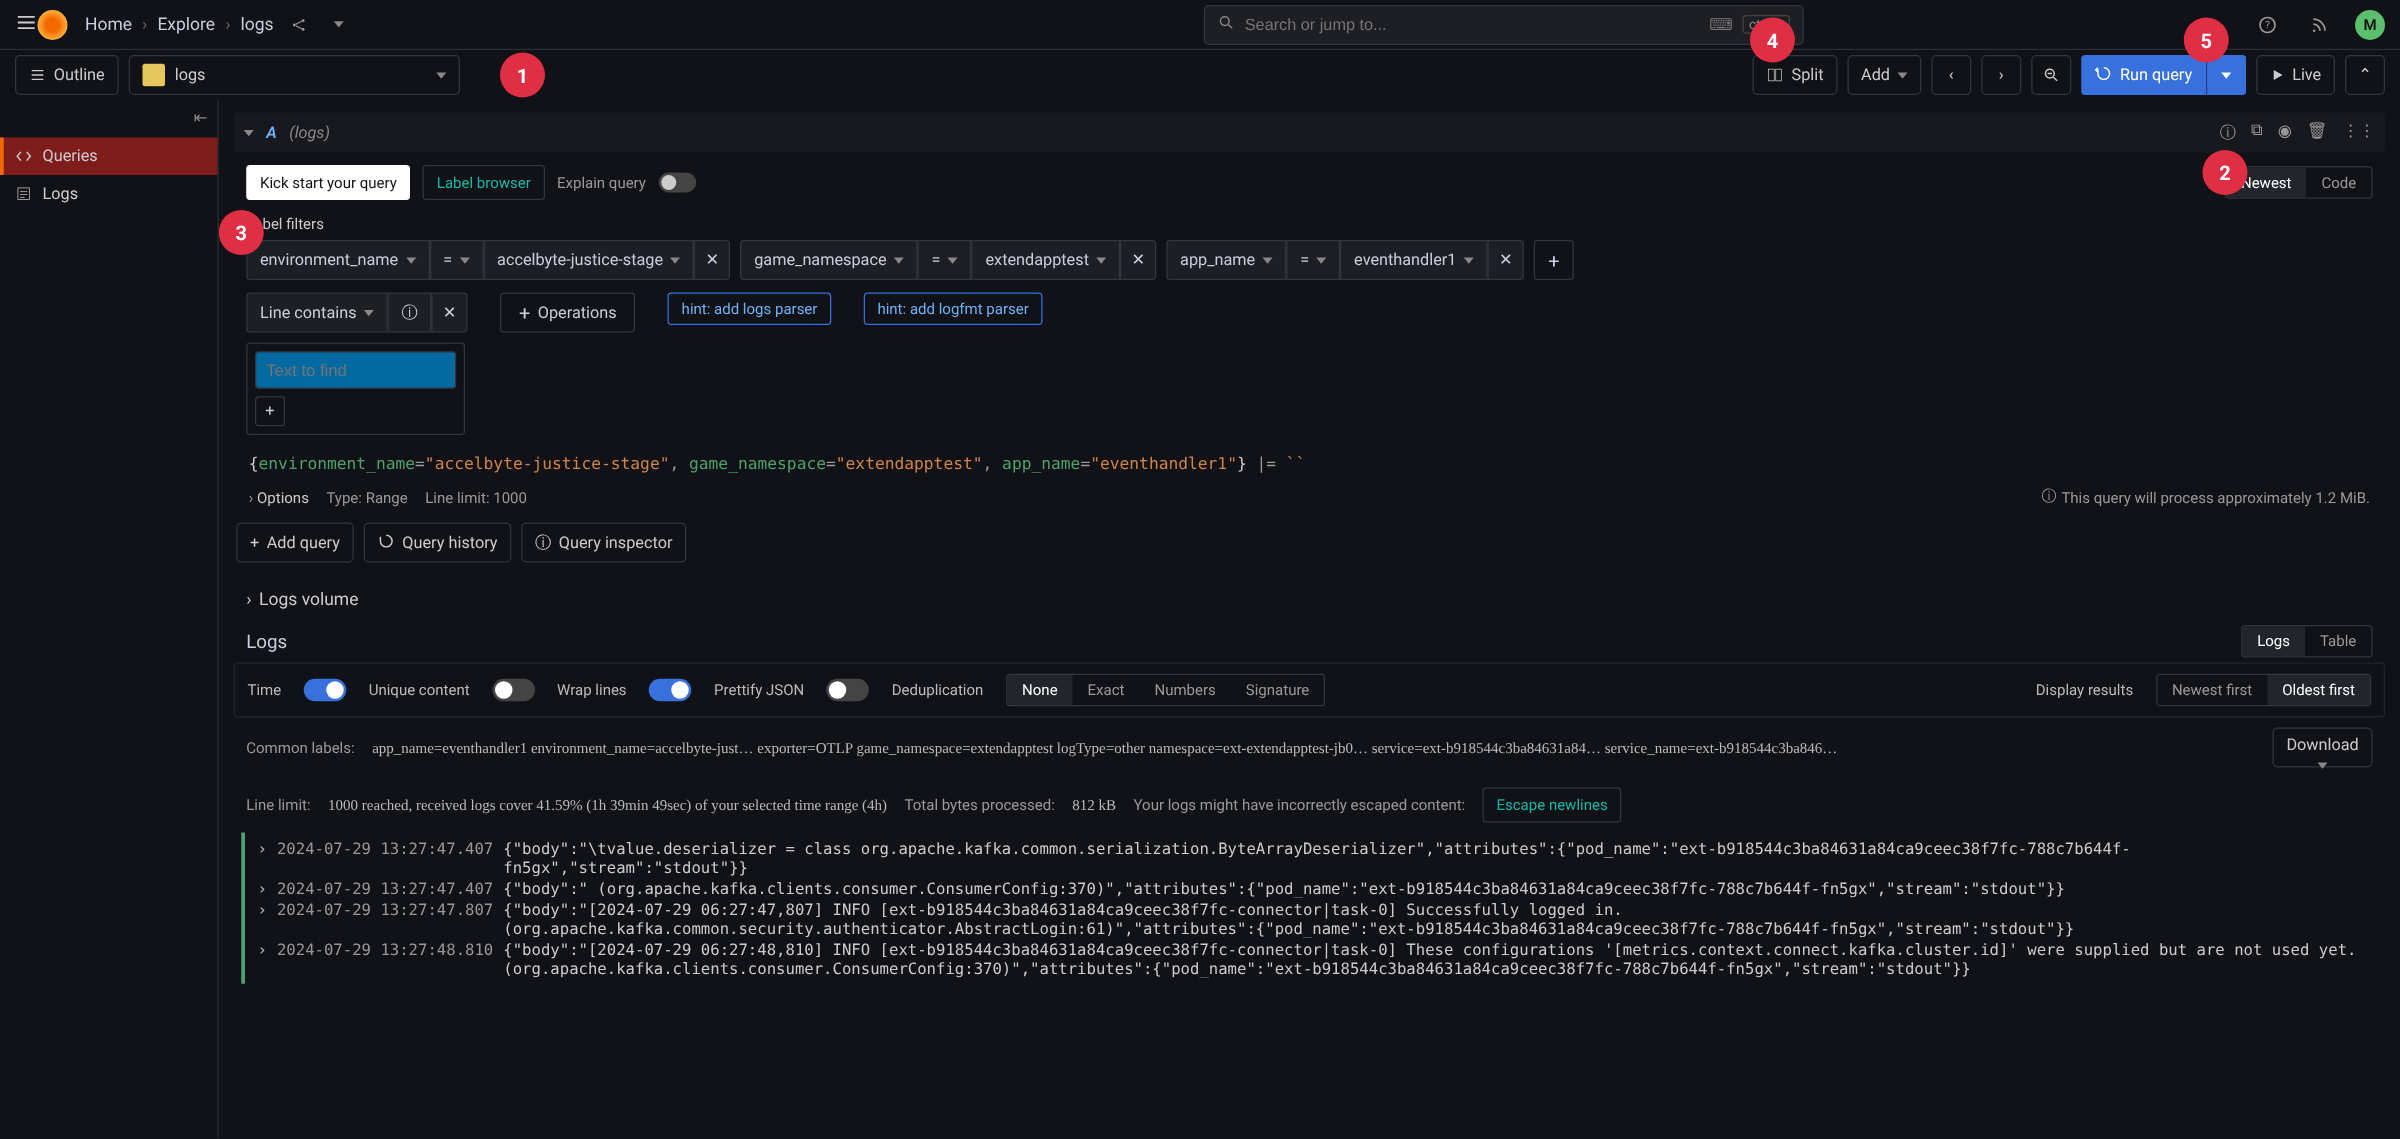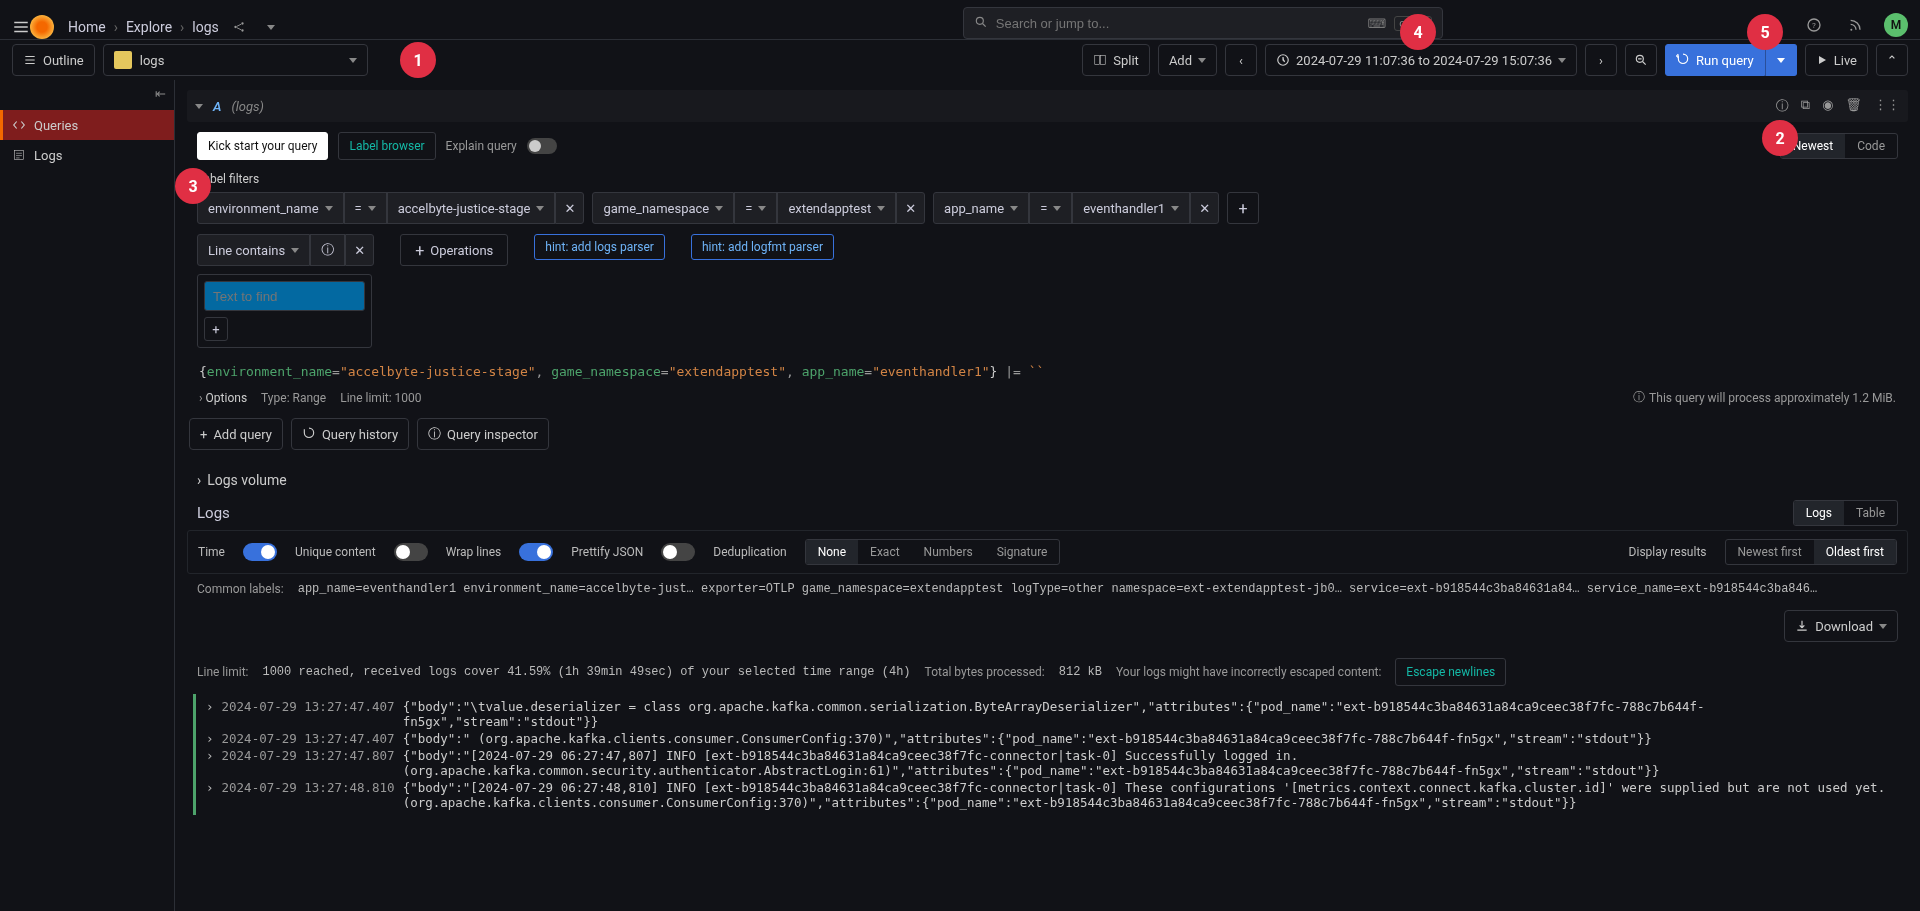--- a/index.html
+++ b/index.html
@@ -1,17 +1,17 @@
 <!DOCTYPE html>
 <html><head>
 <meta charset="utf-8">
 <style>
 * { box-sizing: border-box; margin: 0; padding: 0; }
 body { background:#111217; color:#ccccdc; font-family:-apple-system,BlinkMacSystemFont,"Segoe UI",Roboto,sans-serif; font-size:13px; width:1920px; height:911px; overflow:hidden; }
-.topbar { height:40px; background:#111217; display:flex; align-items:flex-end; padding:0 12px; border-bottom:1px solid #2c2f36; }
+.topbar { height:40px; background:#111217; display:flex; align-items:center; padding:0 12px; border-bottom:1px solid #2c2f36; }
 .topbar .logo { width:24px; height:24px; border-radius:50%; background:radial-gradient(circle,#f46800 30%,#fbb13c 70%); margin-right:14px; }
 .crumbs { display:flex; align-items:center; gap:8px; font-size:14px; }
 .crumbs a { color:#ccccdc; text-decoration:none; cursor:pointer; }
 .crumbs .sep { color:#666; }
 .crumbs .icon-btn { width:24px; height:24px; display:flex; align-items:center; justify-content:center; cursor:pointer; color:#999; }
 .search-wrap { margin-left:680px; width:480px; height:32px; background:#1e1f24; border:1px solid #34363d; border-radius:4px; display:flex; align-items:center; padding:0 10px; gap:8px; color:#777; }
 .search-wrap input { background:none; border:none; outline:none; color:#ccc; flex:1; font-size:13px; }
 .search-wrap .kbd { border:1px solid #444; border-radius:3px; padding:0 4px; font-size:11px; color:#888; }
 .top-right { margin-left:auto; display:flex; gap:14px; align-items:center; }
 .top-right .ibtn { width:28px; height:28px; display:flex; align-items:center; justify-content:center; cursor:pointer; color:#999; }
@@ -79,22 +79,22 @@
 .panel-hdr { padding:8px 10px; font-size:14px; color:#ccc; display:flex; align-items:center; gap:6px; cursor:pointer; }
 .logs-hdr { display:flex; align-items:center; justify-content:space-between; padding:4px 10px; }
 .logs-ctrl { display:flex; align-items:center; gap:18px; padding:8px 10px; border:1px solid #22252b; border-radius:3px; flex-wrap:wrap; }
 .tgl2 { width:34px; height:18px; background:#3871dc; border-radius:9px; position:relative; }
 .tgl2::after { content:""; width:14px; height:14px; background:#fff; border-radius:50%; position:absolute; top:2px; right:2px; }
 .tgl2.off { background:#444; }
 .tgl2.off::after { left:2px; right:auto; }
 .ctrl-lbl { font-size:12px; color:#bbb; }
 
 .meta-row { padding:8px 10px; font-size:12px; color:#999; display:flex; gap:14px; flex-wrap:wrap; align-items:center; }
-.meta-row .mono { font-family:Liberation Mono, monospace; color:#bbb; }
-.dl-btn { margin-left:auto; }
+.meta-row .mono { font-family:Liberation Serif, serif; color:#bbb; }
+.dl-btn { margin-left:auto;flex-direction:column; }
 
 .log-lines { font-family:ui-monospace,Menlo,monospace; font-size:12.5px; padding:4px 10px; border-left:3px solid #4da36b; margin-left:6px; }
 .log-lines .ln { display:flex; gap:8px; padding:1px 0; color:#bbb; }
 .log-lines .ts { color:#999; white-space:nowrap; }
 .log-lines .body { color:#ccc; overflow:hidden; text-overflow:ellipsis; }
 svg { fill:currentColor; }
 </style>
 </head>
 <body>
 
@@ -171,28 +171,20 @@
           <rect x="3" y="4" width="8" height="16" stroke="#ccc" fill="none"></rect>
           <rect x="13" y="4" width="8" height="16" stroke="#ccc" fill="none"></rect>
         </svg>
         <span>Split</span>
       </div>
     <div class="tb-btn">
         <span>Add</span>
         <span class="caret"></span>
       </div>
     <div class="tb-btn icon-only">‹</div>
-    <div class="tb-btn">
-        <svg width="14" height="14" viewBox="0 0 24 24">
-          <circle cx="12" cy="12" r="9" stroke="#ccc" fill="none" stroke-width="2"></circle>
-          <path d="M12 7v5l3 3" stroke="#ccc" stroke-width="2"></path>
-        </svg>
-        <span>2024-07-29 11:07:36 to 2024-07-29 15:07:36</span>
-        <span class="caret"></span>
-      </div>
     <div class="tb-btn icon-only">›</div>
     <div class="tb-btn icon-only">
         <svg width="14" height="14" viewBox="0 0 24 24">
           <circle cx="10" cy="10" r="6" stroke="#ccc" fill="none" stroke-width="2"></circle>
           <path d="M7 10h6M15 15l5 5" stroke="#ccc" stroke-width="2"></path>
         </svg>
       </div>
     <div style="display:flex">
       <div class="tb-btn primary" style="border-radius:3px 0 0 3px">
           <svg width="14" height="14" viewBox="0 0 24 24">

